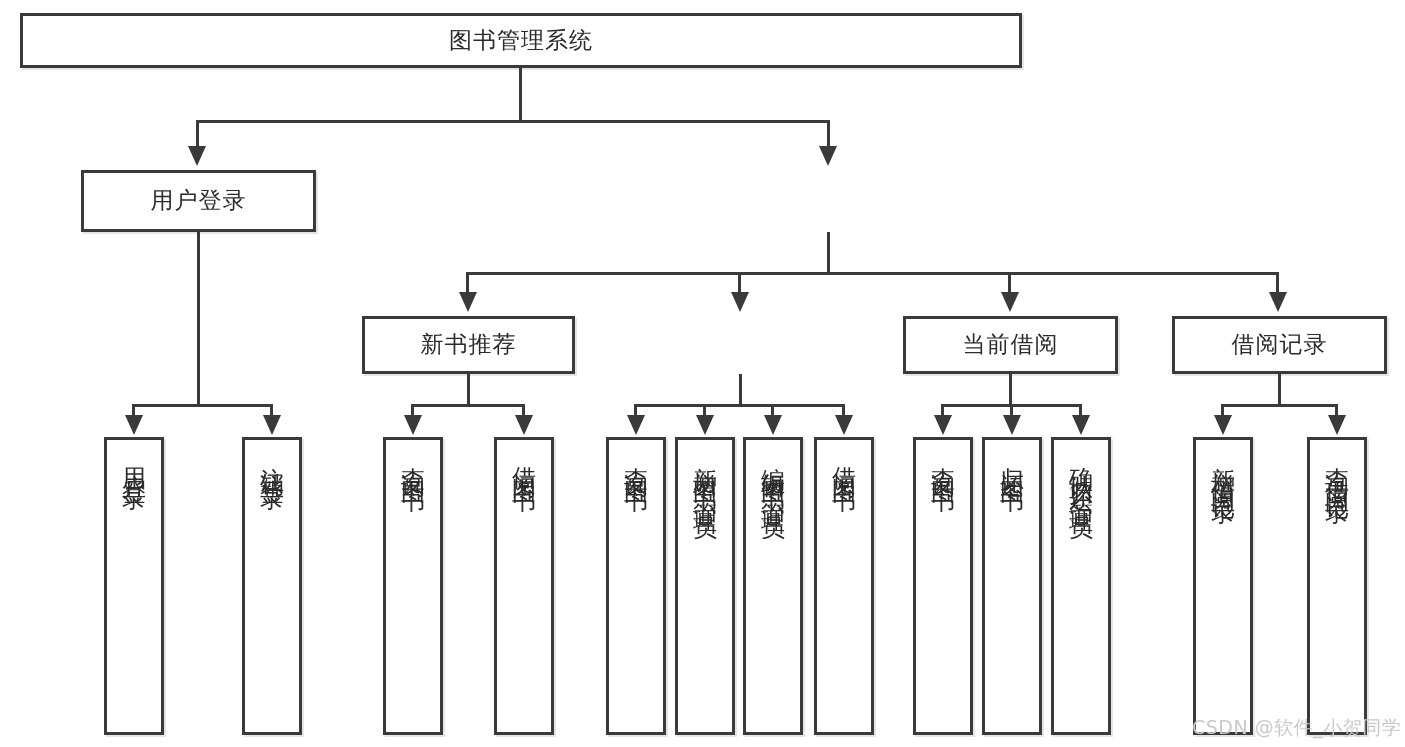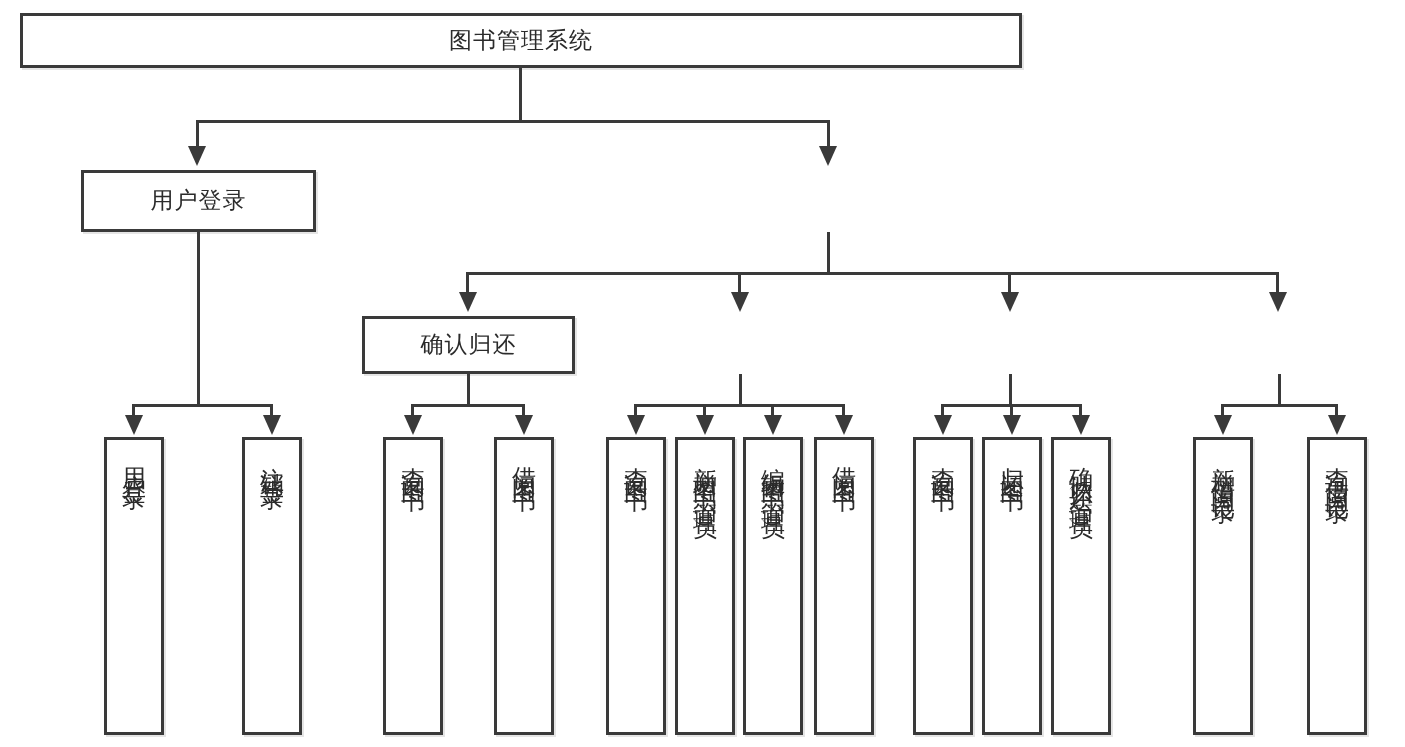--- a/index.html
+++ b/index.html
@@ -116,21 +116,27 @@
   <div class="ln vl" style="left:738px; top:272px; width:3px; height:22px;"></div>
   <div class="arrow" style="left:731px; top:292px;"></div>
 
   <div class="ln vl" style="left:1008px; top:272px; width:3px; height:22px;"></div>
   <div class="arrow" style="left:1001px; top:292px;"></div>
 
   <div class="ln vl" style="left:1276px; top:272px; width:3px; height:22px;"></div>
   <div class="arrow" style="left:1269px; top:292px;"></div>
 
   <div class="node lvl3" style="left:362px; top:316px; width:213px; height:58px;">
-    <span class="lbl">确认归还</span>
+    <span class="lbl">新书推荐</span>
+  </div>
+  <div class="node lvl3" style="left:903px; top:316px; width:215px; height:58px;">
+    <span class="lbl">当前借阅</span>
+  </div>
+  <div class="node lvl3" style="left:1172px; top:316px; width:215px; height:58px;">
+    <span class="lbl">借阅记录</span>
   </div>
 
   <div class="ln vl" style="left:467px; top:374px; width:3px; height:32px;"></div>
   <div class="ln hl" style="left:411px; top:404px; width:114px; height:3px;"></div>
   <div class="ln vl" style="left:411px; top:404px; width:3px; height:13px;"></div>
   <div class="arrow" style="left:404px; top:415px;"></div>
   <div class="ln vl" style="left:522px; top:404px; width:3px; height:13px;"></div>
   <div class="arrow" style="left:515px; top:415px;"></div>
 
   <div class="ln vl" style="left:739px; top:374px; width:3px; height:32px;"></div>
@@ -197,14 +203,15 @@
     <span class="lbl">确认归还（管理员）</span>
   </div>
 
   <div class="node leaf" style="left:1193px; top:437px; width:60px; height:298px;">
     <span class="lbl">新增借阅记录</span>
   </div>
   <div class="node leaf" style="left:1307px; top:437px; width:60px; height:298px;">
     <span class="lbl">查询借阅记录</span>
   </div>
 
+  <div id="watermark" style="left:1192px; top:715px;">CSDN @软件_小贺同学</div>
 
 </div>
 
 </body></html>

